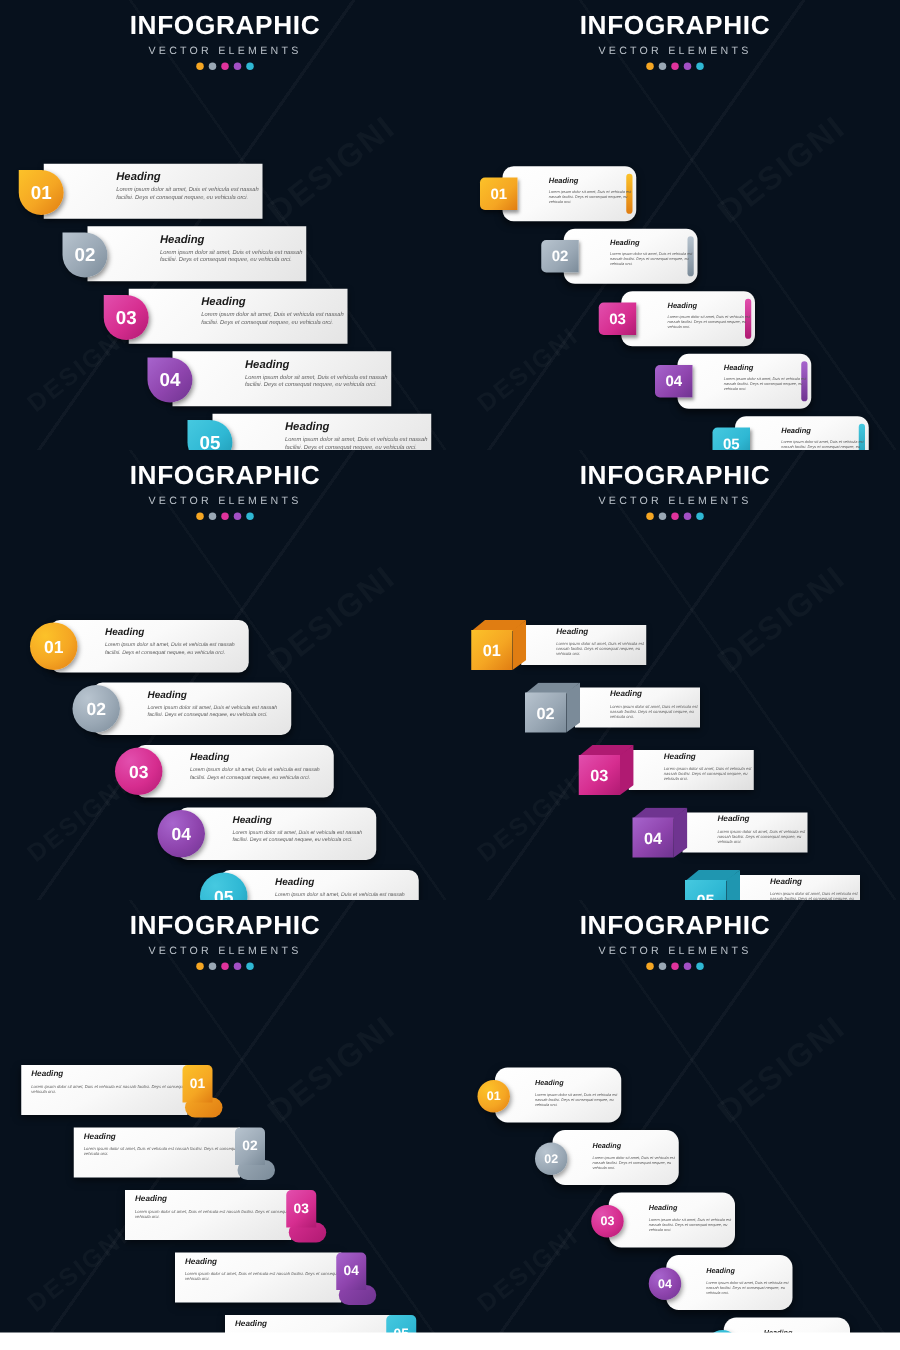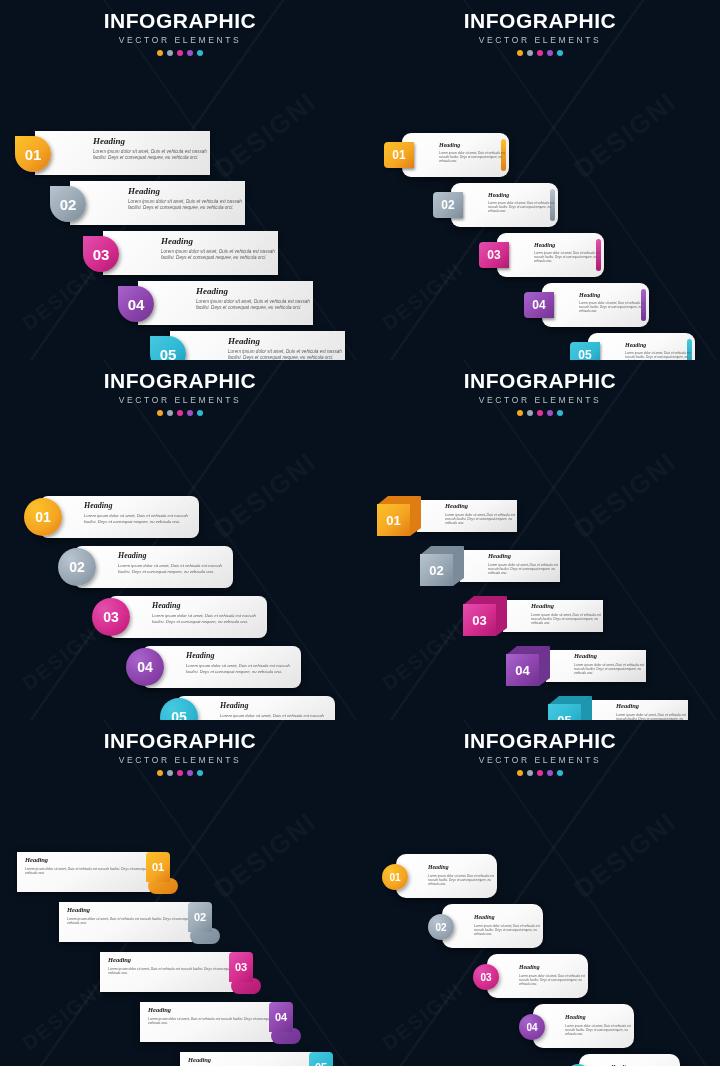--- a/index.html
+++ b/index.html
@@ -83,21 +83,20 @@
   }
   .pdot { width: 6px; height: 6px; border-radius: 50%; }
 
   
   .card-body { position: relative; z-index: 2; }
   .h-title {
     font-style: italic;
     font-weight: 700;
     color: #1b1b1b;
     line-height: 1;
-    font-family: Liberation Serif, serif;
   }
   .h-desc {
     font-style: italic;
     color: #5c5c5c;
     line-height: 1.35;
   }
 
   .steps { position: relative; z-index: 3; }
 
   

